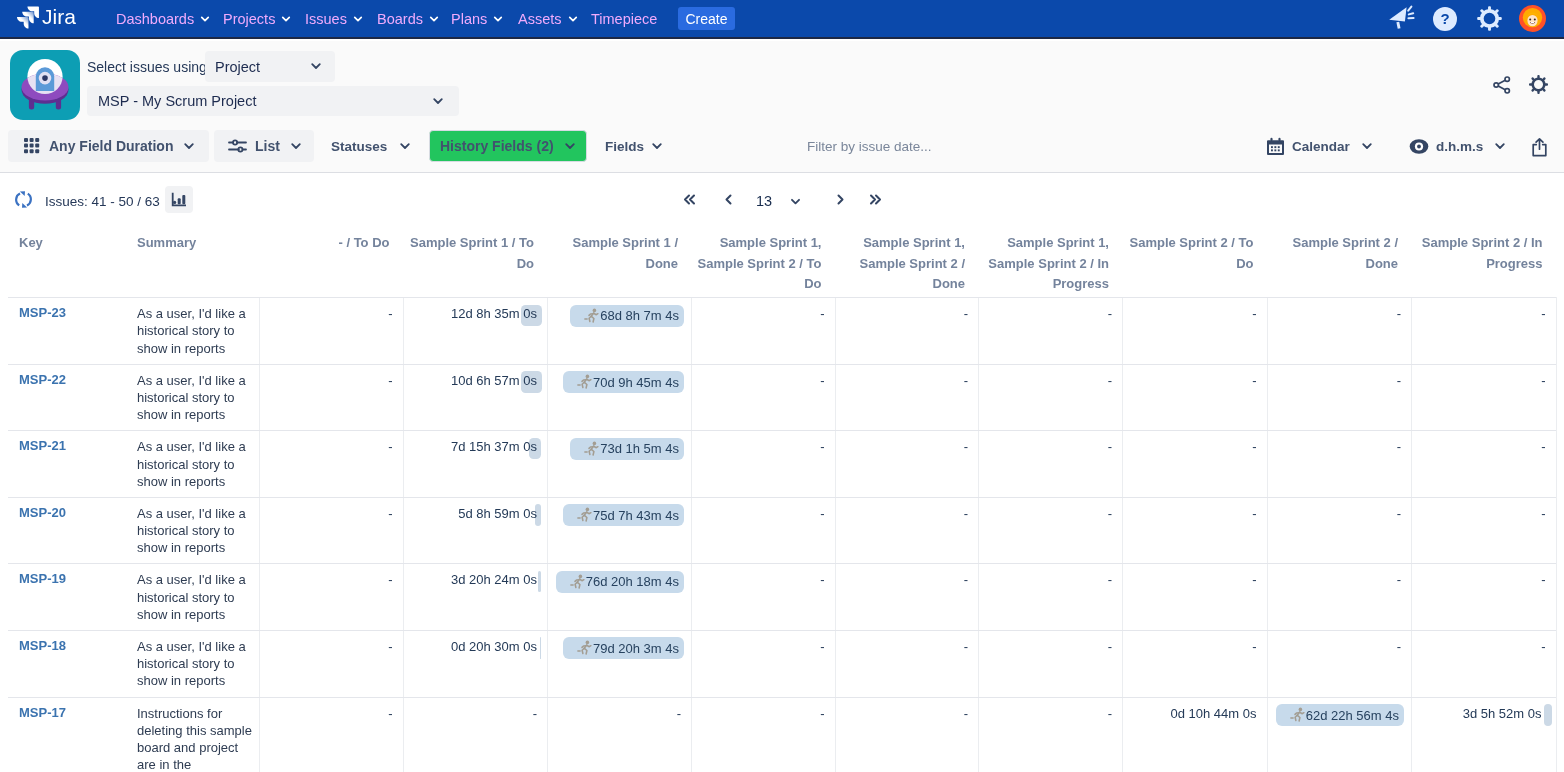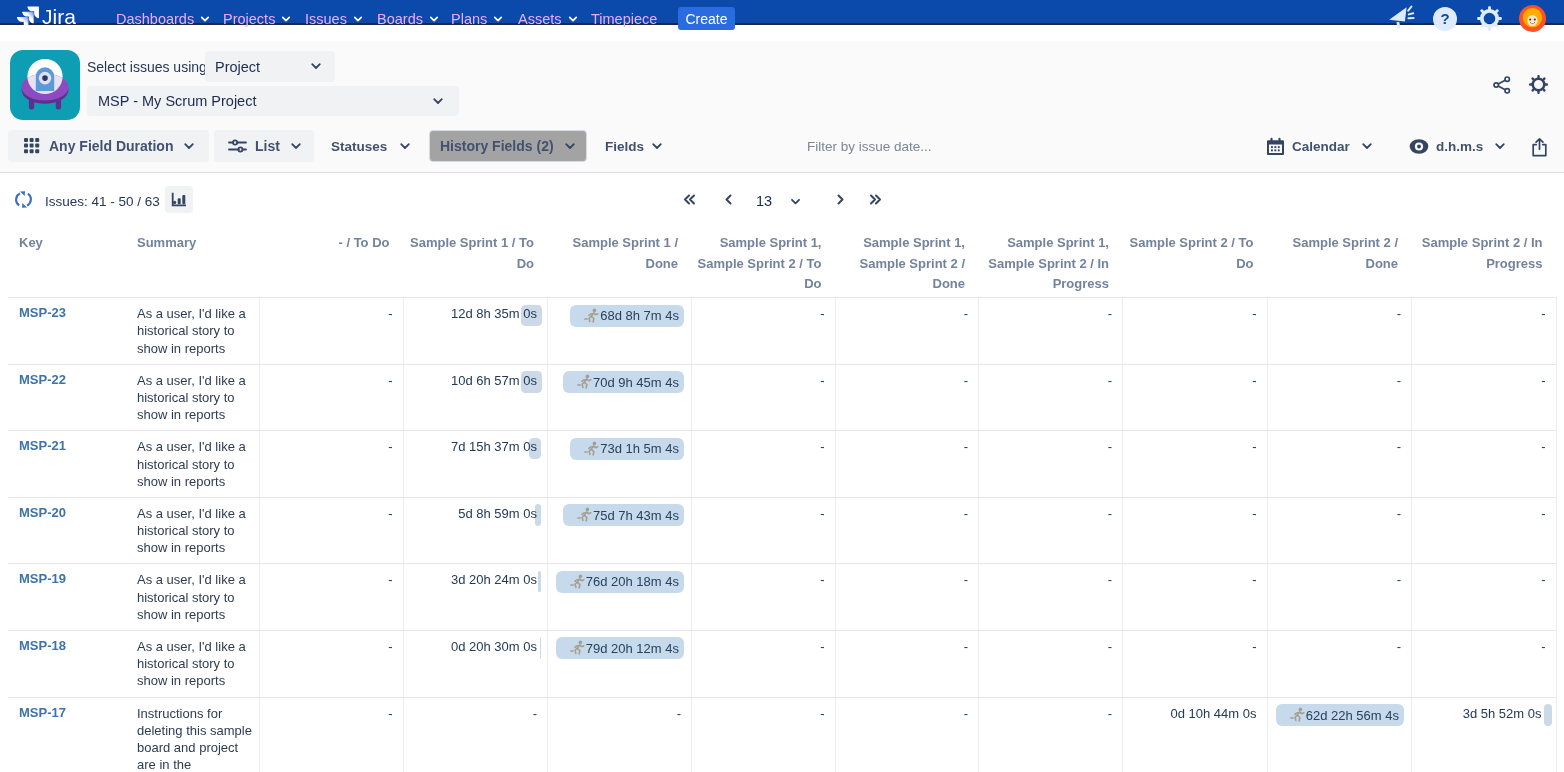--- a/index.html
+++ b/index.html
@@ -1,17 +1,17 @@
 <!DOCTYPE html>
 <html><head><meta charset="utf-8"><title>Jira</title><style>
 * { margin:0; padding:0; box-sizing:border-box; }
 html,body { width:1564px; height:772px; overflow:hidden; }
 body { font-family:"Liberation Sans", sans-serif; background:#fff; position:relative; }
 .abs { position:absolute; }
-#nav { position:absolute; left:0; top:0; width:1564px; height:25px; background:#0b49ab; border-bottom:2px solid #1d2846; }
+#nav { position:absolute; left:0; top:0; width:1564px; height:39px; background:#0b49ab; border-bottom:2px solid #1d2846; }
 .navitem { position:absolute; top:0; height:37px; display:flex; align-items:center; color:#f0abfc; font-size:14.5px; }
 .navitem .chev { margin-left:5px; }
 #create { position:absolute; left:678px; top:7px; width:57px; height:23px; background:#2a6be0; border-radius:3px; color:#fff; font-size:14px; display:flex; align-items:center; justify-content:center; }
 #search { position:absolute; left:1188px; top:4px; width:183px; height:29px; background:#093a85; border-radius:4px; display:flex; align-items:center; color:#9fb3d9; font-size:14px; }
 #band { position:absolute; left:0; top:41px; width:1564px; height:132px; background:#fafafa; border-bottom:1.5px solid #dcdee3; }
 .sel { position:absolute; background:#f1f2f4; border-radius:4px; display:flex; align-items:center; color:#1d2b4f; font-size:14.5px; }
 .tbtn { position:absolute; top:130px; height:32px; background:#f1f2f4; border-radius:4px; display:flex; align-items:center; color:#42526e; font-size:14px; font-weight:bold; }
 .tlabel { position:absolute; top:130px; height:32px; display:flex; align-items:center; color:#42526e; font-size:13.5px; font-weight:bold; }
 .hcell { position:absolute; top:233px; text-align:right; color:#74839c; font-size:13px; font-weight:bold; line-height:20.5px; }
 .cell { position:absolute; text-align:right; color:#243a57; font-size:13px; line-height:17px; }
@@ -170,21 +170,21 @@
     </svg>List<span style="margin-left:9px;display:flex">
       <svg class="chev" width="14" height="14" viewBox="0 0 14 14">
         <path d="M3.2 5.2l3.8 3.8 3.8-3.8" stroke="#344563" stroke-width="1.8" fill="none" stroke-linecap="round" stroke-linejoin="round"></path>
       </svg>
     </span></div>
 <div class="tlabel" style="left:331px;">Statuses<span style="margin-left:11px;display:flex">
       <svg class="chev" width="14" height="14" viewBox="0 0 14 14">
         <path d="M3.2 5.2l3.8 3.8 3.8-3.8" stroke="#344563" stroke-width="1.8" fill="none" stroke-linecap="round" stroke-linejoin="round"></path>
       </svg>
     </span></div>
-<div class="tbtn" style="left:429px;width:158px;background:#a3a3a3;border:1px solid #d7dbe2;padding-left:10px">History Fields (2)<span style="margin-left:9px;display:flex">
+<div class="tbtn" style="left:429px;width:158px;background:#22c55e;border:1px solid #d7dbe2;padding-left:10px">History Fields (2)<span style="margin-left:9px;display:flex">
       <svg class="chev" width="14" height="14" viewBox="0 0 14 14">
         <path d="M3.2 5.2l3.8 3.8 3.8-3.8" stroke="#344563" stroke-width="1.8" fill="none" stroke-linecap="round" stroke-linejoin="round"></path>
       </svg>
     </span></div>
 <div class="tlabel" style="left:605px;">Fields<span style="margin-left:6px;display:flex">
       <svg class="chev" width="14" height="14" viewBox="0 0 14 14">
         <path d="M3.2 5.2l3.8 3.8 3.8-3.8" stroke="#344563" stroke-width="1.8" fill="none" stroke-linecap="round" stroke-linejoin="round"></path>
       </svg>
     </span></div>
 <div class="abs" style="left:807px;top:139px;color:#7a869a;font-size:13.5px;">Filter by issue date...</div>
@@ -426,21 +426,21 @@
         <g fill="none" stroke="#a39d92" stroke-width="1.55" stroke-linecap="round" stroke-linejoin="round">
           <circle cx="10.4" cy="2.4" r="1.8" fill="#a39d92" stroke="none"></circle>
           <path d="M9.7 4.9 L7.3 8.3"></path>
           <path d="M10.0 5.5 L12.3 6.7 L13.9 5.7"></path>
           <path d="M9.1 5.7 L6.5 6.0 L5.0 7.4"></path>
           <path d="M7.3 8.3 L9.9 10.5 L9.1 14.0"></path>
           <path d="M7.3 8.3 L5.1 10.3 L5.9 13.5"></path>
           <path d="M0.9 10.9 L3.1 10.9"></path>
         </g>
       </svg>
-      <span>79d 20h 12m 4s</span>
+      <span>79d 20h 3m 4s</span>
     </span></div>
 <div class="cell" style="left:691px;width:133.5px;top:637.95px">-</div>
 <div class="cell" style="left:834.5px;width:133.5px;top:637.95px">-</div>
 <div class="cell" style="left:978px;width:134px;top:637.95px">-</div>
 <div class="cell" style="left:1122px;width:134.5px;top:637.95px">-</div>
 <div class="cell" style="left:1266.5px;width:134.5px;top:637.95px">-</div>
 <div class="cell" style="left:1411px;width:134.5px;top:637.95px">-</div>
 <div class="key" style="left:19px;top:704.5px">MSP-17</div>
 <div class="sum" style="left:137px;top:704.5px;width:120px">Instructions for<br>deleting this sample<br>board and project<br>are in the</div>
 <div class="cell" style="left:258.5px;width:134.0px;top:704.5px">-</div>

